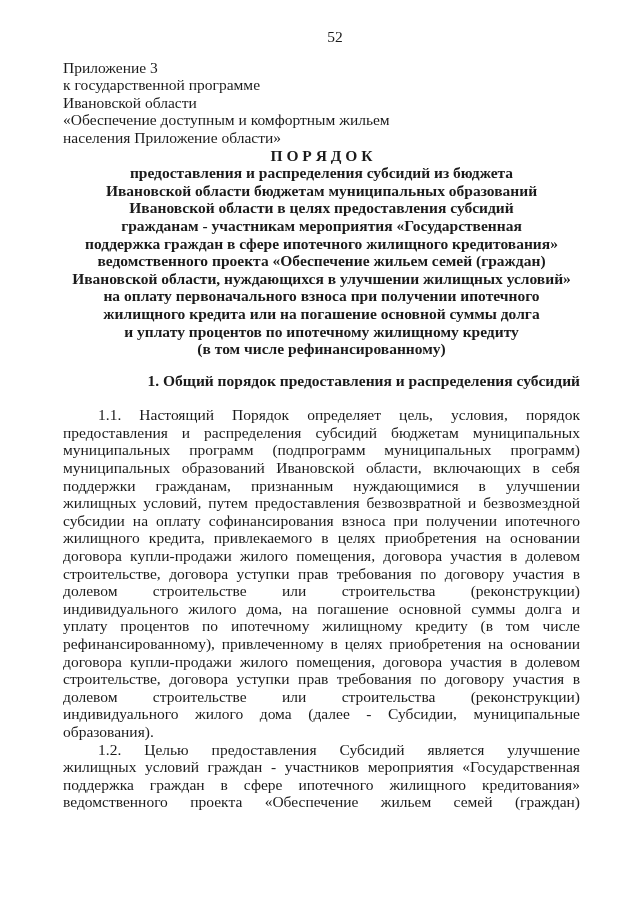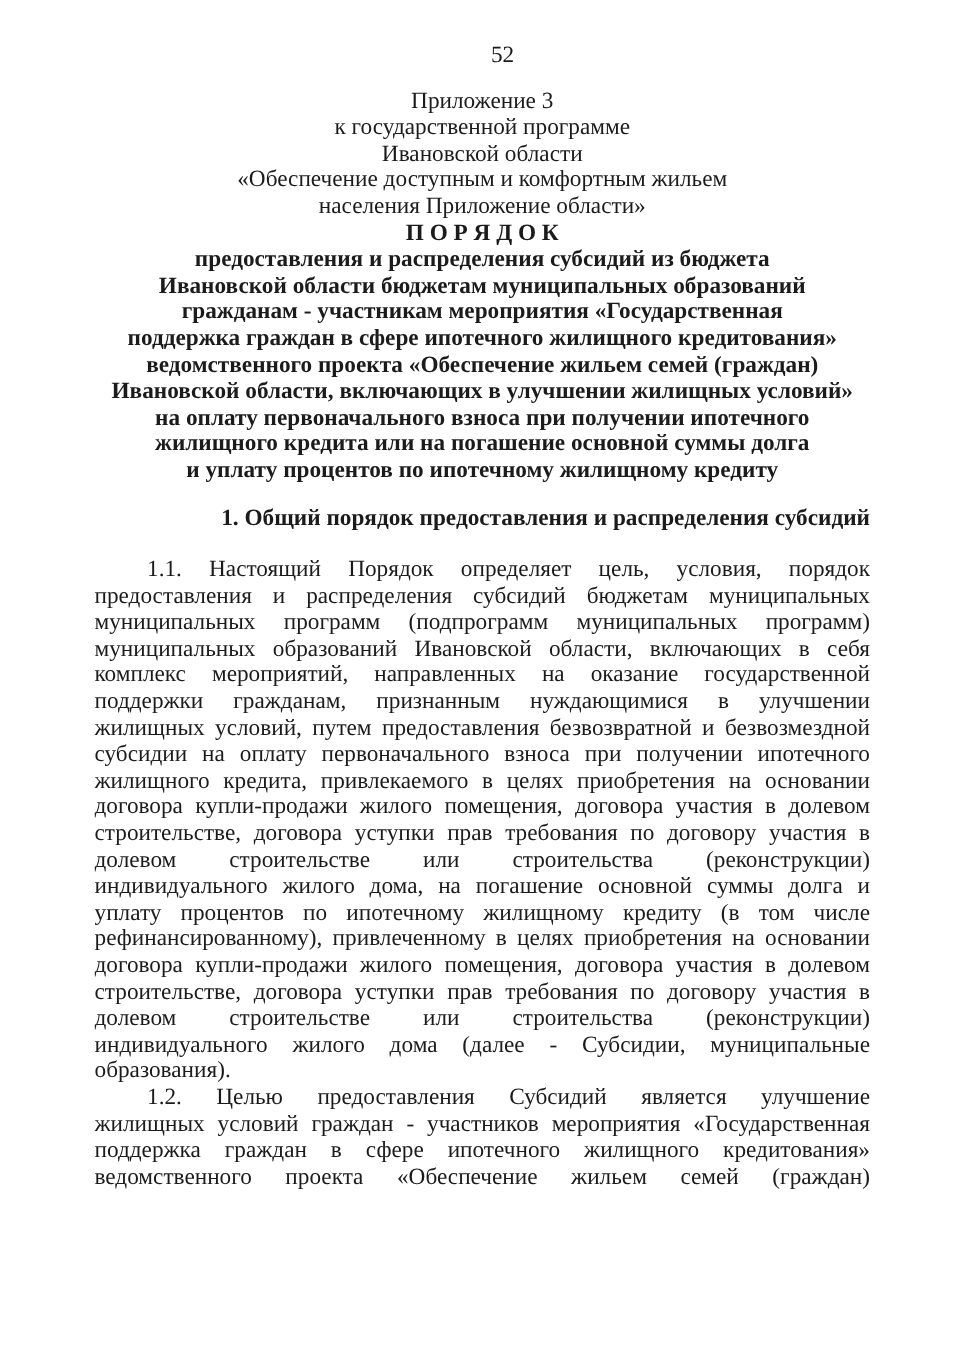--- a/index.html
+++ b/index.html
@@ -15,21 +15,21 @@
     line-height: 17.6px;
     padding: 28px 60px 0 63px; 
     overflow: hidden;
   }
   .page-number {
     text-align: center;
     padding-left: 27px; 
   }
   .appendix {
     margin-top: 13px;
-    text-align: center;
+    text-align: left;
   }
   .doc-title {
     text-align: center;
     font-weight: bold;
   }
   .section-heading {
     margin-top: 14px;
     text-align: right;
     font-weight: bold;
   }
@@ -59,40 +59,41 @@
     <div>к государственной программе</div>
     <div>Ивановской области</div>
     <div>«Обеспечение доступным и комфортным жильем</div>
     <div>населения Приложение области»</div>
   </div>
 
   <div class="doc-title">
     <div>П О Р Я Д О К</div>
     <div>предоставления и распределения субсидий из бюджета</div>
     <div>Ивановской области бюджетам муниципальных образований</div>
+    <div>Ивановской области в целях предоставления субсидий</div>
     <div>гражданам - участникам мероприятия «Государственная</div>
     <div>поддержка граждан в сфере ипотечного жилищного кредитования»</div>
     <div>ведомственного проекта «Обеспечение жильем семей (граждан)</div>
-    <div>Ивановской области, включающих в улучшении жилищных условий»</div>
+    <div>Ивановской области, нуждающихся в улучшении жилищных условий»</div>
     <div>на оплату первоначального взноса при получении ипотечного</div>
     <div>жилищного кредита или на погашение основной суммы долга</div>
     <div>и уплату процентов по ипотечному жилищному кредиту</div>
+    <div>(в том числе рефинансированному)</div>
   </div>
 
   <div class="section-heading">1. Общий порядок предоставления и распределения субсидий</div>
 
   <div class="paragraph first-para">
     <div class="line-j first">1.1. Настоящий Порядок определяет цель, условия, порядок</div>
     <div class="line-j">предоставления и распределения субсидий бюджетам муниципальных</div>
     <div class="line-j">муниципальных программ (подпрограмм муниципальных программ)</div>
     <div class="line-j">муниципальных образований Ивановской области, включающих в себя</div>
-    <div class="line-j">комплекс мероприятий, направленных на оказание государственной</div>
     <div class="line-j">поддержки гражданам, признанным нуждающимися в улучшении</div>
     <div class="line-j">жилищных условий, путем предоставления безвозвратной и безвозмездной</div>
-    <div class="line-j">субсидии на оплату первоначального взноса при получении ипотечного</div>
+    <div class="line-j">субсидии на оплату софинансирования взноса при получении ипотечного</div>
     <div class="line-j">жилищного кредита, привлекаемого в целях приобретения на основании</div>
     <div class="line-j">договора купли-продажи жилого помещения, договора участия в долевом</div>
     <div class="line-j">строительстве, договора уступки прав требования по договору участия в</div>
     <div class="line-j">долевом строительстве или строительства (реконструкции)</div>
     <div class="line-j">индивидуального жилого дома, на погашение основной суммы долга и</div>
     <div class="line-j">уплату процентов по ипотечному жилищному кредиту (в том числе</div>
     <div class="line-j">рефинансированному), привлеченному в целях приобретения на основании</div>
     <div class="line-j">договора купли-продажи жилого помещения, договора участия в долевом</div>
     <div class="line-j">строительстве, договора уступки прав требования по договору участия в</div>
     <div class="line-j">долевом строительстве или строительства (реконструкции)</div>

